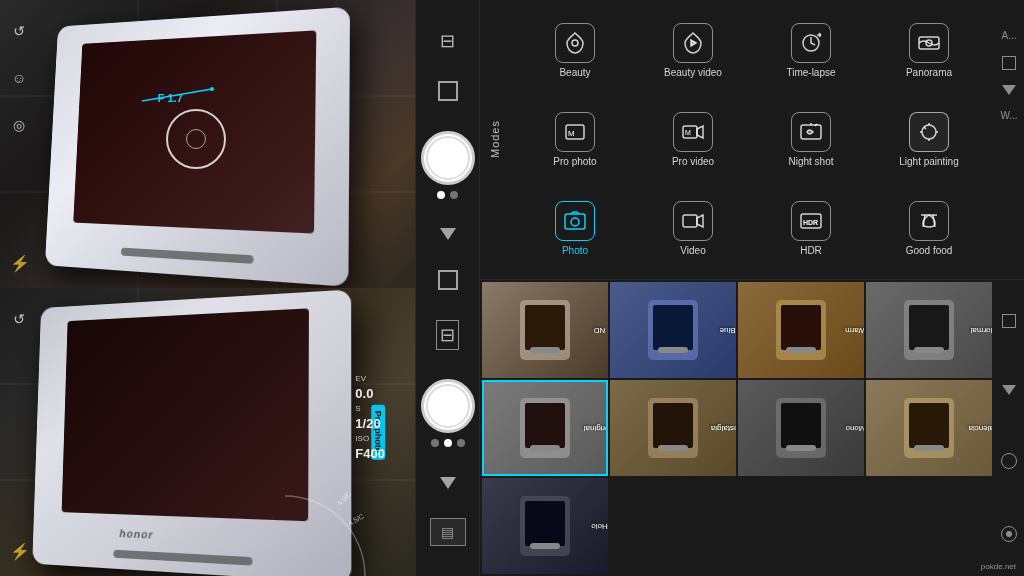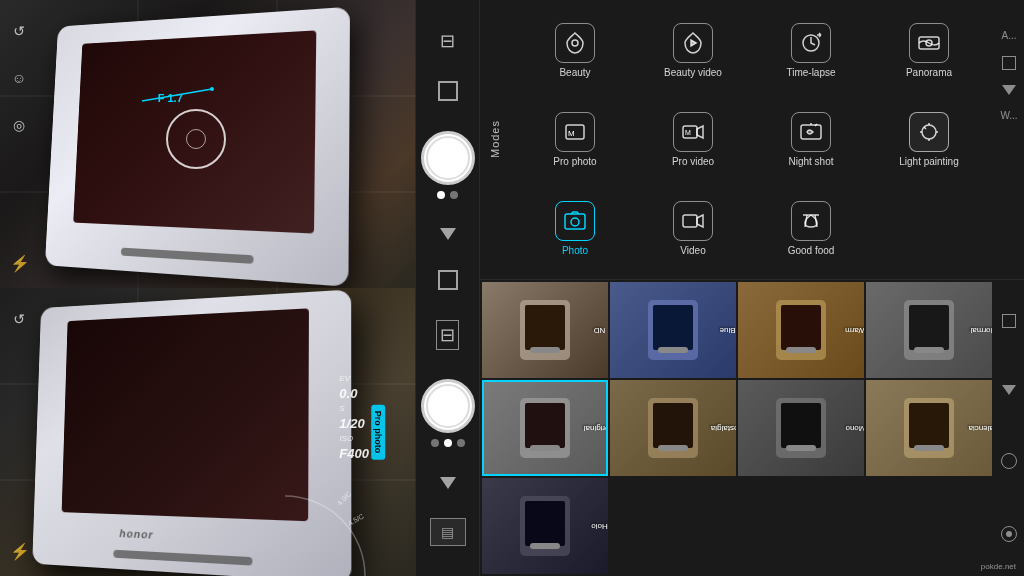--- a/index.html
+++ b/index.html
@@ -314,26 +314,25 @@
       font-size: 9px;
       font-weight: bold;
       padding: 2px 6px;
       border-radius: 3px;
       white-space: nowrap;
     }
 
     
     .camera-params {
       position: absolute;
-      right: 46px;
+      right: 30px;
       top: 30%;
       display: flex;
       flex-direction: column;
       gap: 3px;
-      font-style: italic;
     }
 
     .param-label {
       color: rgba(255,255,255,0.7);
       font-size: 8px;
     }
 
     .param-value {
       color: rgba(255,255,255,0.9);
       font-size: 13px;
@@ -676,20 +675,29 @@
       <div class="mode-item">
         <div class="mode-icon-wrap">
           <svg viewBox="0 0 24 24" fill="none" stroke="rgba(255,255,255,0.8)" stroke-width="1.5">
             <rect x="2" y="6" width="14" height="12" rx="2"></rect>
             <path d="M16 9 L22 6 L22 18 L16 15Z"></path>
           </svg>
         </div>
         <span class="mode-label">Video</span>
       </div>
 
+      <div class="mode-item">
+        <div class="mode-icon-wrap">
+          <svg viewBox="0 0 24 24" fill="none" stroke="rgba(255,255,255,0.8)" stroke-width="1.5">
+            <rect x="2" y="5" width="20" height="14" rx="2"></rect>
+            <text x="4" y="16" fill="white" font-size="7" stroke="none" font-weight="bold">HDR</text>
+          </svg>
+        </div>
+        <span class="mode-label">HDR</span>
+      </div>
 
       <div class="mode-item">
         <div class="mode-icon-wrap">
           <svg viewBox="0 0 24 24" fill="none" stroke="rgba(255,255,255,0.8)" stroke-width="1.5">
             <path d="M4 6 L20 6"></path>
             <path d="M8 6 L6 18 M16 6 L18 18"></path>
             <path d="M12 6 Q18 10, 18 14 Q18 18, 12 18 Q6 18, 6 14 Q6 10, 12 6"></path>
           </svg>
         </div>
         <span class="mode-label">Good food</span>

